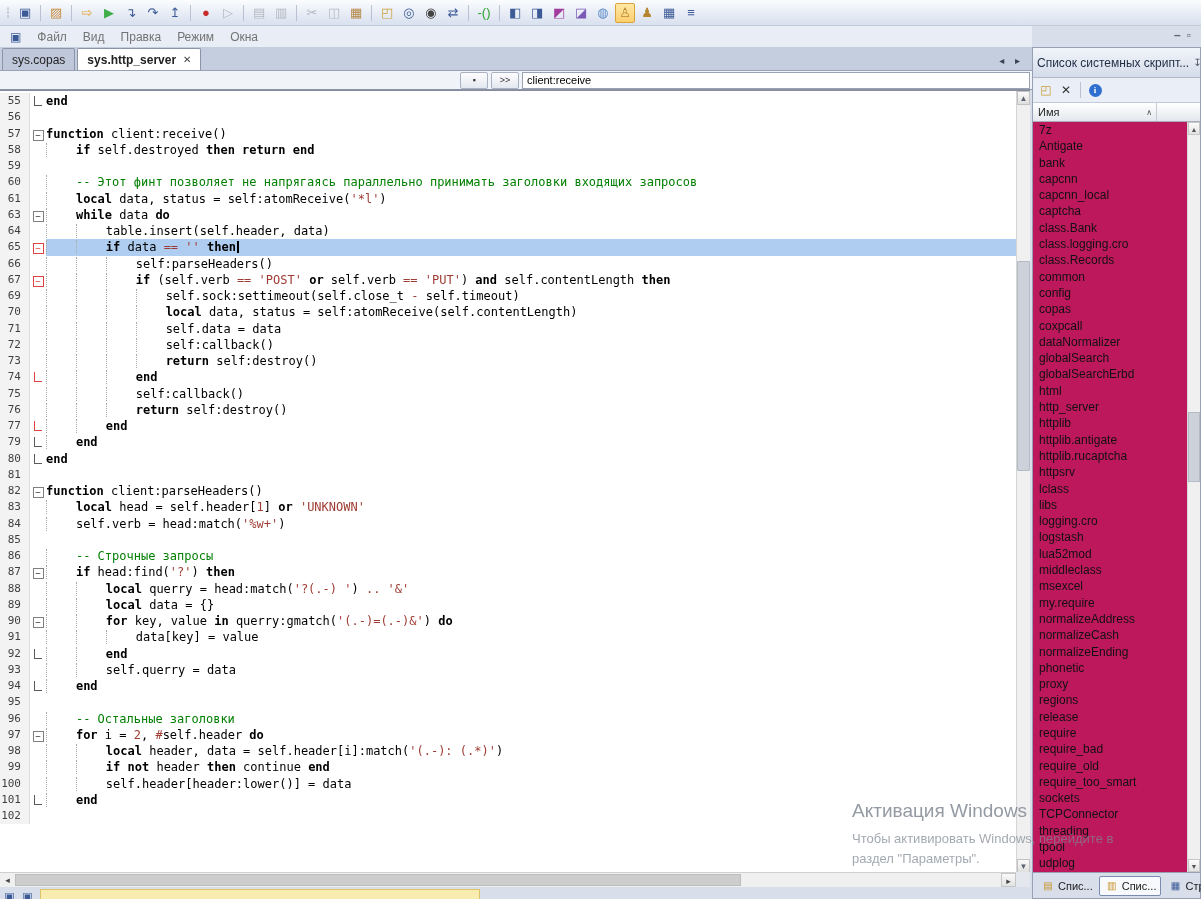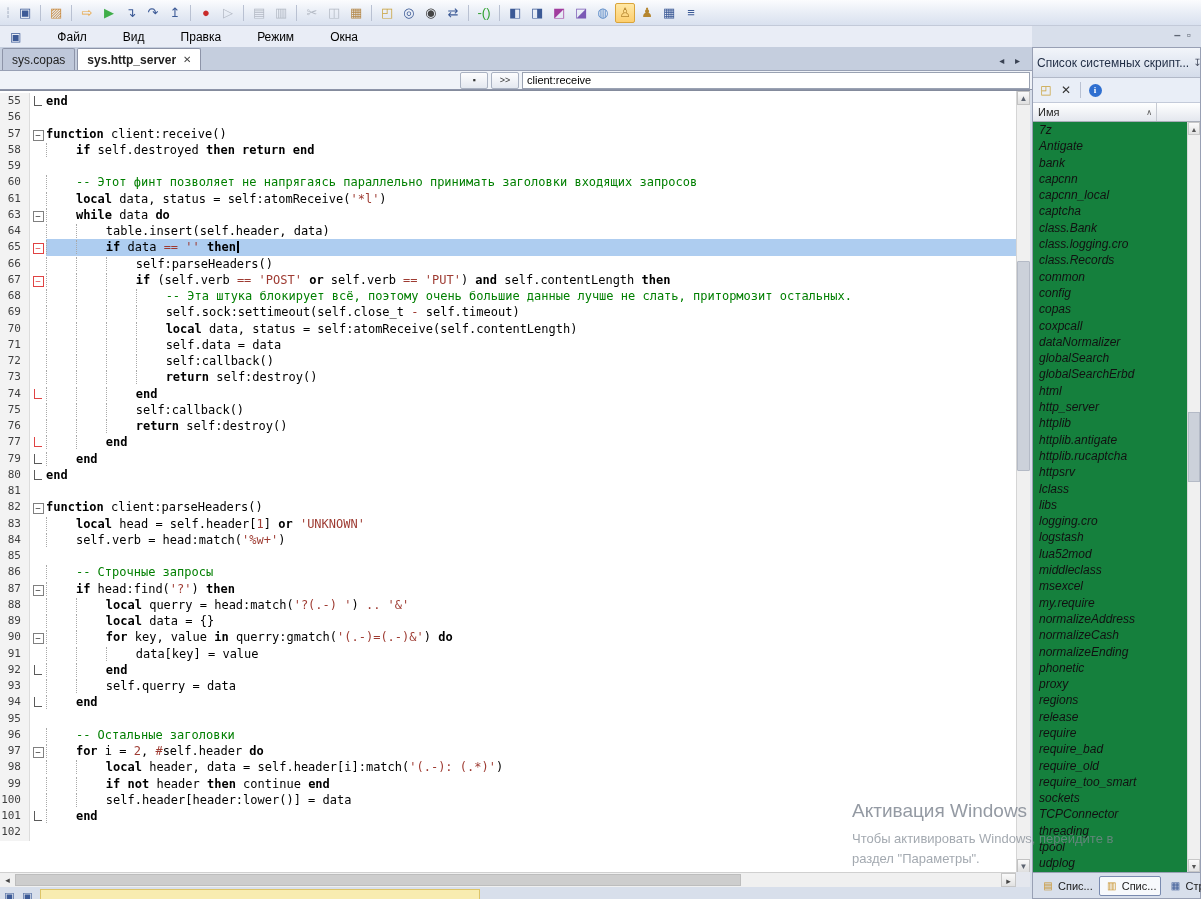--- a/index.html
+++ b/index.html
@@ -13,21 +13,21 @@
   .ticon{display:inline-flex;align-items:center;justify-content:center;width:20px;height:20px;
     font-size:13px;margin:0 1px;border-radius:2px;cursor:default;}
   .ticon.disabled{color:#b3b9c4 !important;}
   .ticon.selected{background:linear-gradient(#ffe8a6,#fdce6e);border:1px solid #d9a43b;width:18px;height:18px;}
   .tsep{display:inline-block;width:1px;height:16px;background:#b9c1d2;margin:0 4px;}
 
   
   .menubar{position:absolute;left:0;top:26px;width:1032px;height:21px;background:#e9edf6;
     display:flex;align-items:center;padding-left:4px;box-sizing:border-box;}
   .menubar .appicon{font-size:12px;color:#3c5a96;margin:0 8px 0 6px;}
-  .menuitem{padding:2px 8px;color:#000000;margin-left:20px;}
+  .menuitem{padding:2px 8px;color:#737373;}
   .winctrl{position:absolute;right:4px;top:28px;color:#5f6774;font-weight:bold;font-size:12px;letter-spacing:6px;}
 
   
   .tabstrip{position:absolute;left:0;top:47px;width:1032px;height:24px;background:#c5cede;
     border-bottom:1px solid #98a0b4;display:flex;align-items:flex-end;box-sizing:border-box;}
   .tab{display:flex;align-items:center;height:21px;padding:0 9px;margin-left:2px;
     background:#bfc8da;border:1px solid #8d94a8;border-bottom:none;border-radius:2px 2px 0 0;color:#222;}
   .tab.active{background:#ffffff;font-weight:bold;}
   .tab .close{margin-left:7px;font-size:10px;color:#444;font-weight:normal;}
   .tabnav{margin-left:auto;margin-bottom:4px;margin-right:8px;color:#3a4253;font-size:10px;letter-spacing:4px;}
@@ -94,21 +94,21 @@
   .ptitle .sp{flex:1;}
   .ptitle .picon{font-size:10px;color:#4a5163;margin-left:4px;}
   .ptoolbar{height:24px;background:#e9eef7;border-bottom:1px solid #c3cad9;display:flex;align-items:center;padding-left:3px;}
   .ptoolbar .ticon{width:18px;height:18px;font-size:12px;}
   .infoicon{display:inline-flex;align-items:center;justify-content:center;width:13px;height:13px;border-radius:50%;
     background:#2f6fd0;color:#fff;font-size:9px;font-weight:bold;font-family:"Liberation Serif",serif;}
   .colhdr{height:18px;display:flex;background:linear-gradient(#ffffff,#e4e7ee);border-bottom:1px solid #a8adb8;font-size:11px;color:#222;}
   .colhdr .c1{width:124px;border-right:1px solid #c6cad2;display:flex;align-items:center;padding-left:5px;box-sizing:border-box;}
   .colhdr .c1 .sort{margin-left:auto;margin-right:4px;font-size:8px;color:#555;}
   .colhdr .c2{flex:1;}
-  .plist{flex:1;background:#15803d;overflow:hidden;position:relative;font-size:12px;font-style:italic;}
+  .plist{flex:1;background:#be185d;overflow:hidden;position:relative;font-size:12px;}
   .litem{height:16.3px;line-height:16.3px;padding-left:6px;white-space:nowrap;}
   .plscroll{position:absolute;right:0;top:0;width:13px;height:100%;background:#f0f0f0;border-left:1px solid #dadada;box-sizing:border-box;}
   .plscroll .arr{position:absolute;left:0;width:12px;height:13px;text-align:center;font-size:7px;color:#555;line-height:13px;
     background:linear-gradient(#fbfbfb,#e3e3e3);border:1px solid #c8c8c8;box-sizing:border-box;}
   .plscroll .up{top:0;}
   .plscroll .dn{bottom:0;}
   .plthumb{position:absolute;left:0;top:290px;width:12px;height:70px;background:#ccd1da;border:1px solid #b4bac6;box-sizing:border-box;}
   .ptabs{height:25px;background:#d8dfeb;border-top:1px solid #98a0b4;display:flex;align-items:center;padding-left:2px;font-size:11px;}
   .ptab{display:inline-flex;align-items:center;padding:2px 4px;margin-right:1px;color:#1a1a1a;border:1px solid transparent;}
   .ptab.active{background:#f7f9fc;border:1px solid #7a8bb0;border-radius:2px;}
@@ -269,27 +269,20 @@
             <i class="fln r"></i>
           </span>
           <pre class="codetxt"><span class="g">    </span><span class="g">    </span><span class="g">    </span><span class="p">self:parseHeaders()</span></pre>
         </div>
         <div class="cline">
           <span class="lnum">67</span>
           <span class="fold">
             <i class="fbox r">−</i>
           </span>
           <pre class="codetxt"><span class="g">    </span><span class="g">    </span><span class="g">    </span><span class="k">if</span><span class="p"> (self.verb </span><span class="o">==</span><span class="p"> </span><span class="s">'POST'</span><span class="p"> </span><span class="k">or</span><span class="p"> self.verb </span><span class="o">==</span><span class="p"> </span><span class="s">'PUT'</span><span class="p">) </span><span class="k">and</span><span class="p"> self.contentLength </span><span class="k">then</span></pre>
-        </div>
-        <div class="cline">
-          <span class="lnum">68</span>
-          <span class="fold">
-            <i class="fln r"></i>
-          </span>
-          <pre class="codetxt"><span class="g">    </span><span class="g">    </span><span class="g">    </span><span class="g">    </span><span class="c">-- Эта штука блокирует всё, поэтому очень большие данные лучше не слать, притормозит остальных.</span></pre>
         </div>
         <div class="cline">
           <span class="lnum">69</span>
           <span class="fold">
             <i class="fln r"></i>
           </span>
           <pre class="codetxt"><span class="g">    </span><span class="g">    </span><span class="g">    </span><span class="g">    </span><span class="p">self.sock:settimeout(self.close_t </span><span class="o">-</span><span class="p"> self.timeout)</span></pre>
         </div>
         <div class="cline">
           <span class="lnum">70</span>

